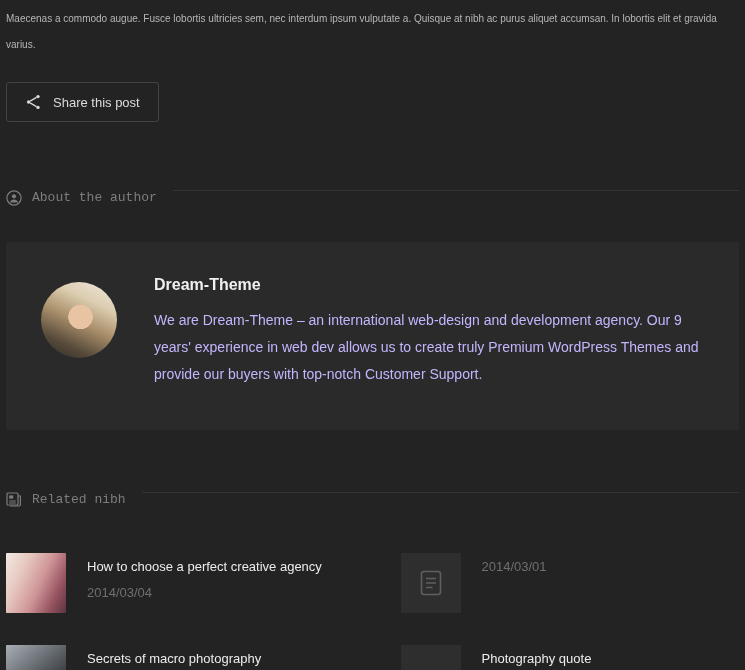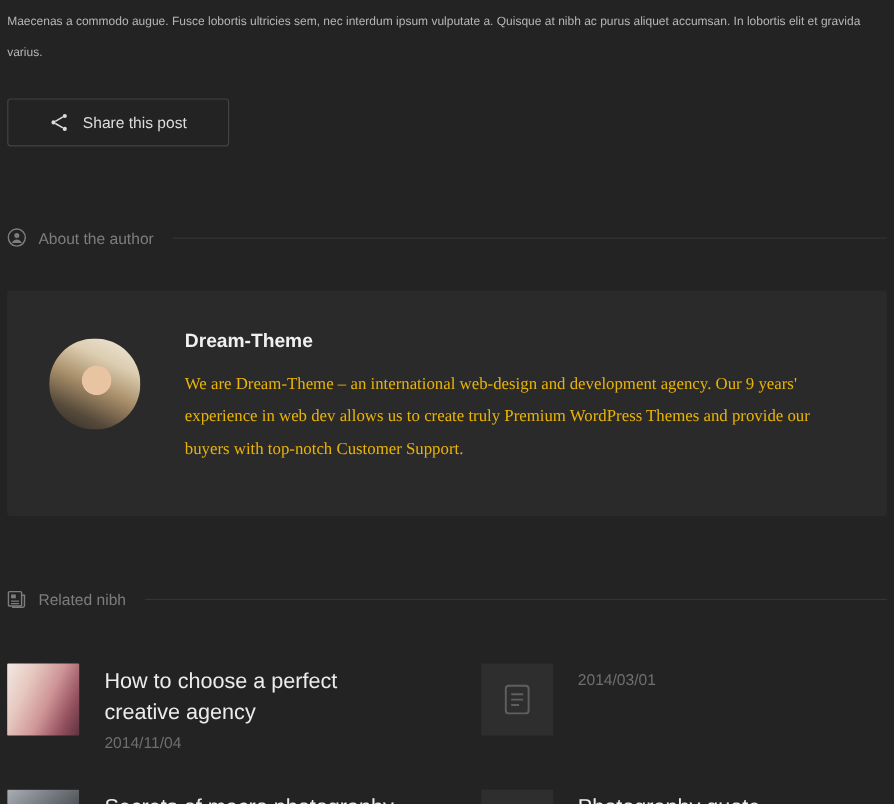--- a/index.html
+++ b/index.html
@@ -15,27 +15,27 @@
   .post-text{
     color:#b6b6b6;font-size:10px;line-height:26px;margin:0 0 24px 0;
     max-width:733px;
   }
 
   
   .share-btn{
     display:inline-flex;align-items:center;gap:11px;
     background:transparent;border:1px solid #434343;border-radius:3px;
     color:#dcdcdc;font-size:13px;font-family:"Liberation Sans", sans-serif;
-    padding:11px 34px;cursor:pointer;margin:0 0 0 0;
+    padding:11px 18px;cursor:pointer;margin:0 0 0 0;
   }
   .share-btn svg{display:block;}
 
   
   .section-heading{
-    display:flex;align-items:center;margin-top:68px;
+    display:flex;align-items:flex-start;margin-top:68px;font-family:Liberation Mono, monospace;
   }
   .section-heading .h-icon{display:flex;align-items:center;margin-right:10px;}
   .section-heading .h-label{
     color:#7d7d7d;font-size:13px;white-space:nowrap;
   }
   .section-heading .h-line{
     flex:1;height:1px;background:#343434;margin-left:16px;
   }
 
   
@@ -48,21 +48,21 @@
     width:76px;height:76px;border-radius:50%;flex:0 0 76px;margin-top:8px;
     background:
       radial-gradient(circle at 52% 46%, #e8c4a2 0 21%, rgba(0,0,0,0) 22%),
       linear-gradient(205deg, #f0eadf 0%, #dccdb0 28%, #a98f6a 52%, #55493a 78%, #2d2a24 100%);
   }
   .author-info{margin-left:37px;}
   .author-name{
     color:#f0f0f0;font-size:16px;margin:2px 0 13px 0;font-weight:700;
   }
   .author-bio{
-    color:#eab308;font-size:14px;line-height:27px;margin:0;max-width:555px;font-family:Liberation Serif, serif;
+    color:#c4b5fd;font-size:14px;line-height:27px;margin:0;max-width:555px;
   }
 
   
   .related-heading{margin-top:62px;}
   .related-grid{
     margin-top:46px;
     display:grid;grid-template-columns:1fr 1fr;column-gap:56px;row-gap:32px;
   }
   .related-item{display:flex;align-items:flex-start;}
   .thumb{
@@ -74,21 +74,21 @@
   .thumb.photo-b{
     background:
       radial-gradient(circle at 42% 58%, #cdd2d6 0 15%, rgba(0,0,0,0) 16%),
       linear-gradient(140deg,#a9afb4 0%,#70767b 35%,#3b3e41 70%,#202224 100%);
   }
   .thumb.placeholder{
     background:#2e2e2e;display:flex;align-items:center;justify-content:center;
   }
   .related-text{margin-left:21px;padding-top:1px;}
   .related-title{
-    color:#ececec;font-size:18px;line-height:26px;margin:0;font-weight:400;
+    color:#ececec;font-size:13px;line-height:26px;margin:0;font-weight:400;
     max-width:275px;cursor:pointer;
   }
   .related-date{
     color:#6f6f6f;font-size:13px;margin-top:5px;
   }
 </style>
 </head>
 <body>
 
 <div class="page">
@@ -139,21 +139,21 @@
     <span class="h-label">Related nibh</span>
     <span class="h-line"></span>
   </div>
 
   <div class="related-grid">
 
     <div class="related-item">
       <div class="thumb photo-a"></div>
       <div class="related-text">
         <h5 class="related-title">How to choose a perfect creative agency</h5>
-        <div class="related-date">2014/11/04</div>
+        <div class="related-date">2014/03/04</div>
       </div>
     </div>
 
     <div class="related-item">
       <div class="thumb placeholder">
         <span style="display:flex;">
           <svg width="24" height="26" viewBox="0 0 24 26" fill="none">
             <rect x="2.5" y="1.5" width="19" height="23" rx="2.5" stroke="#5f5f5f" stroke-width="1.6"></rect>
             <path d="M7 8.5 H17 M7 13 H17 M7 17.5 H13.5" stroke="#5f5f5f" stroke-width="1.6"></path>
           </svg>

